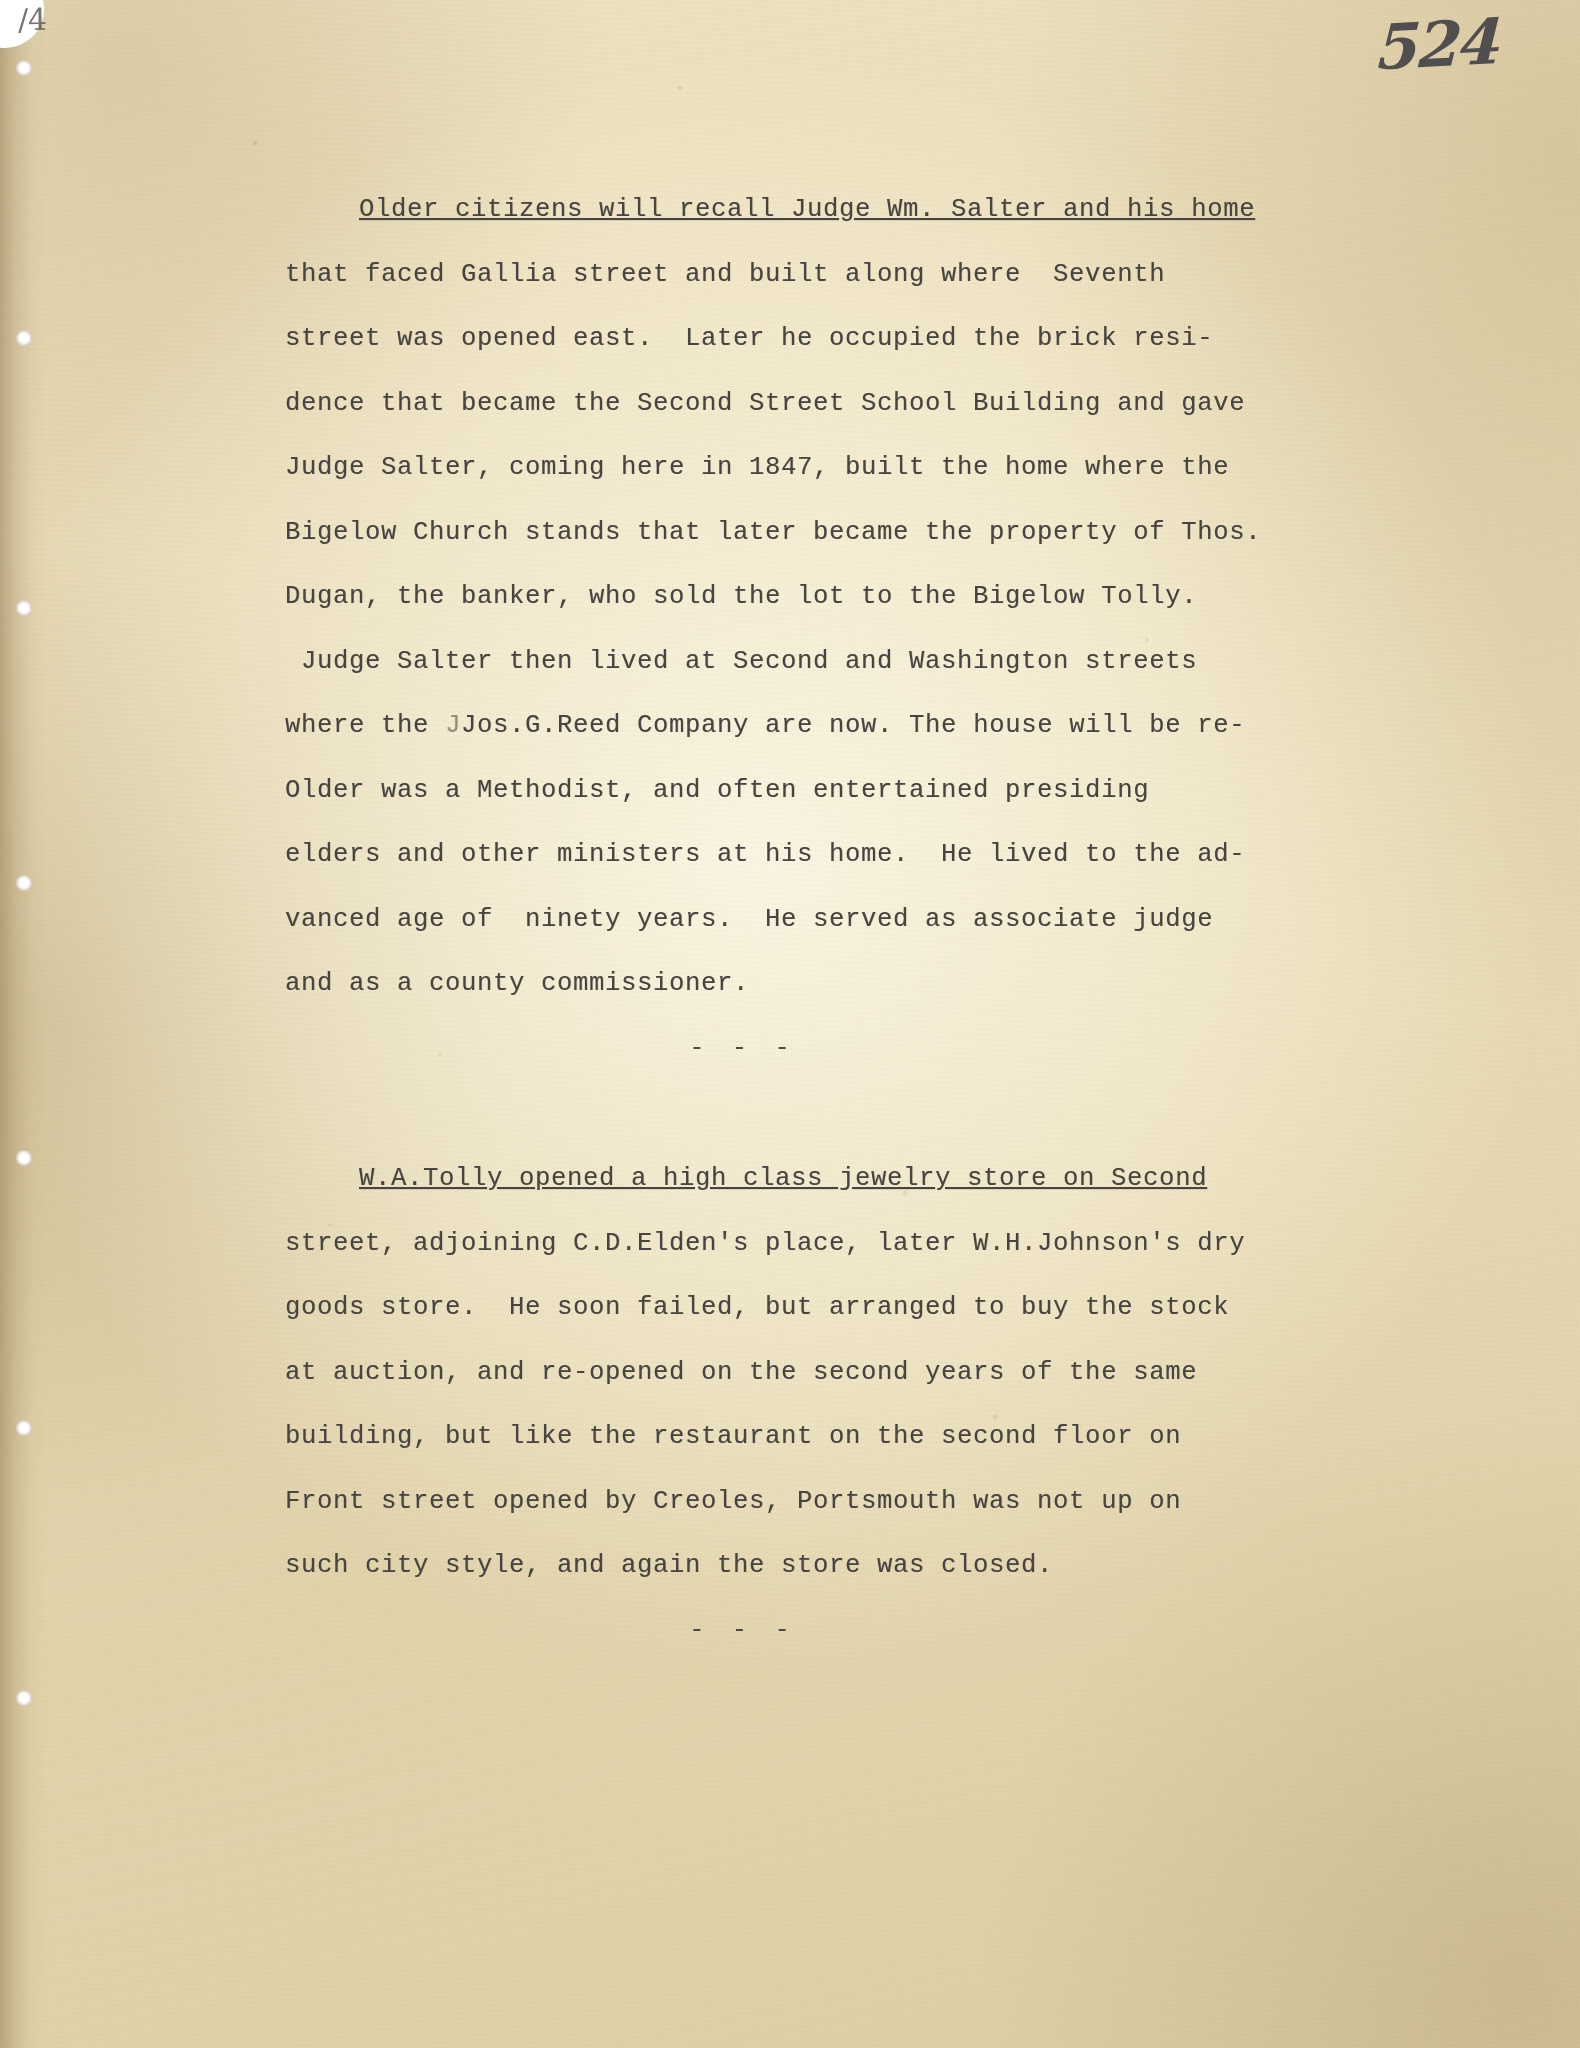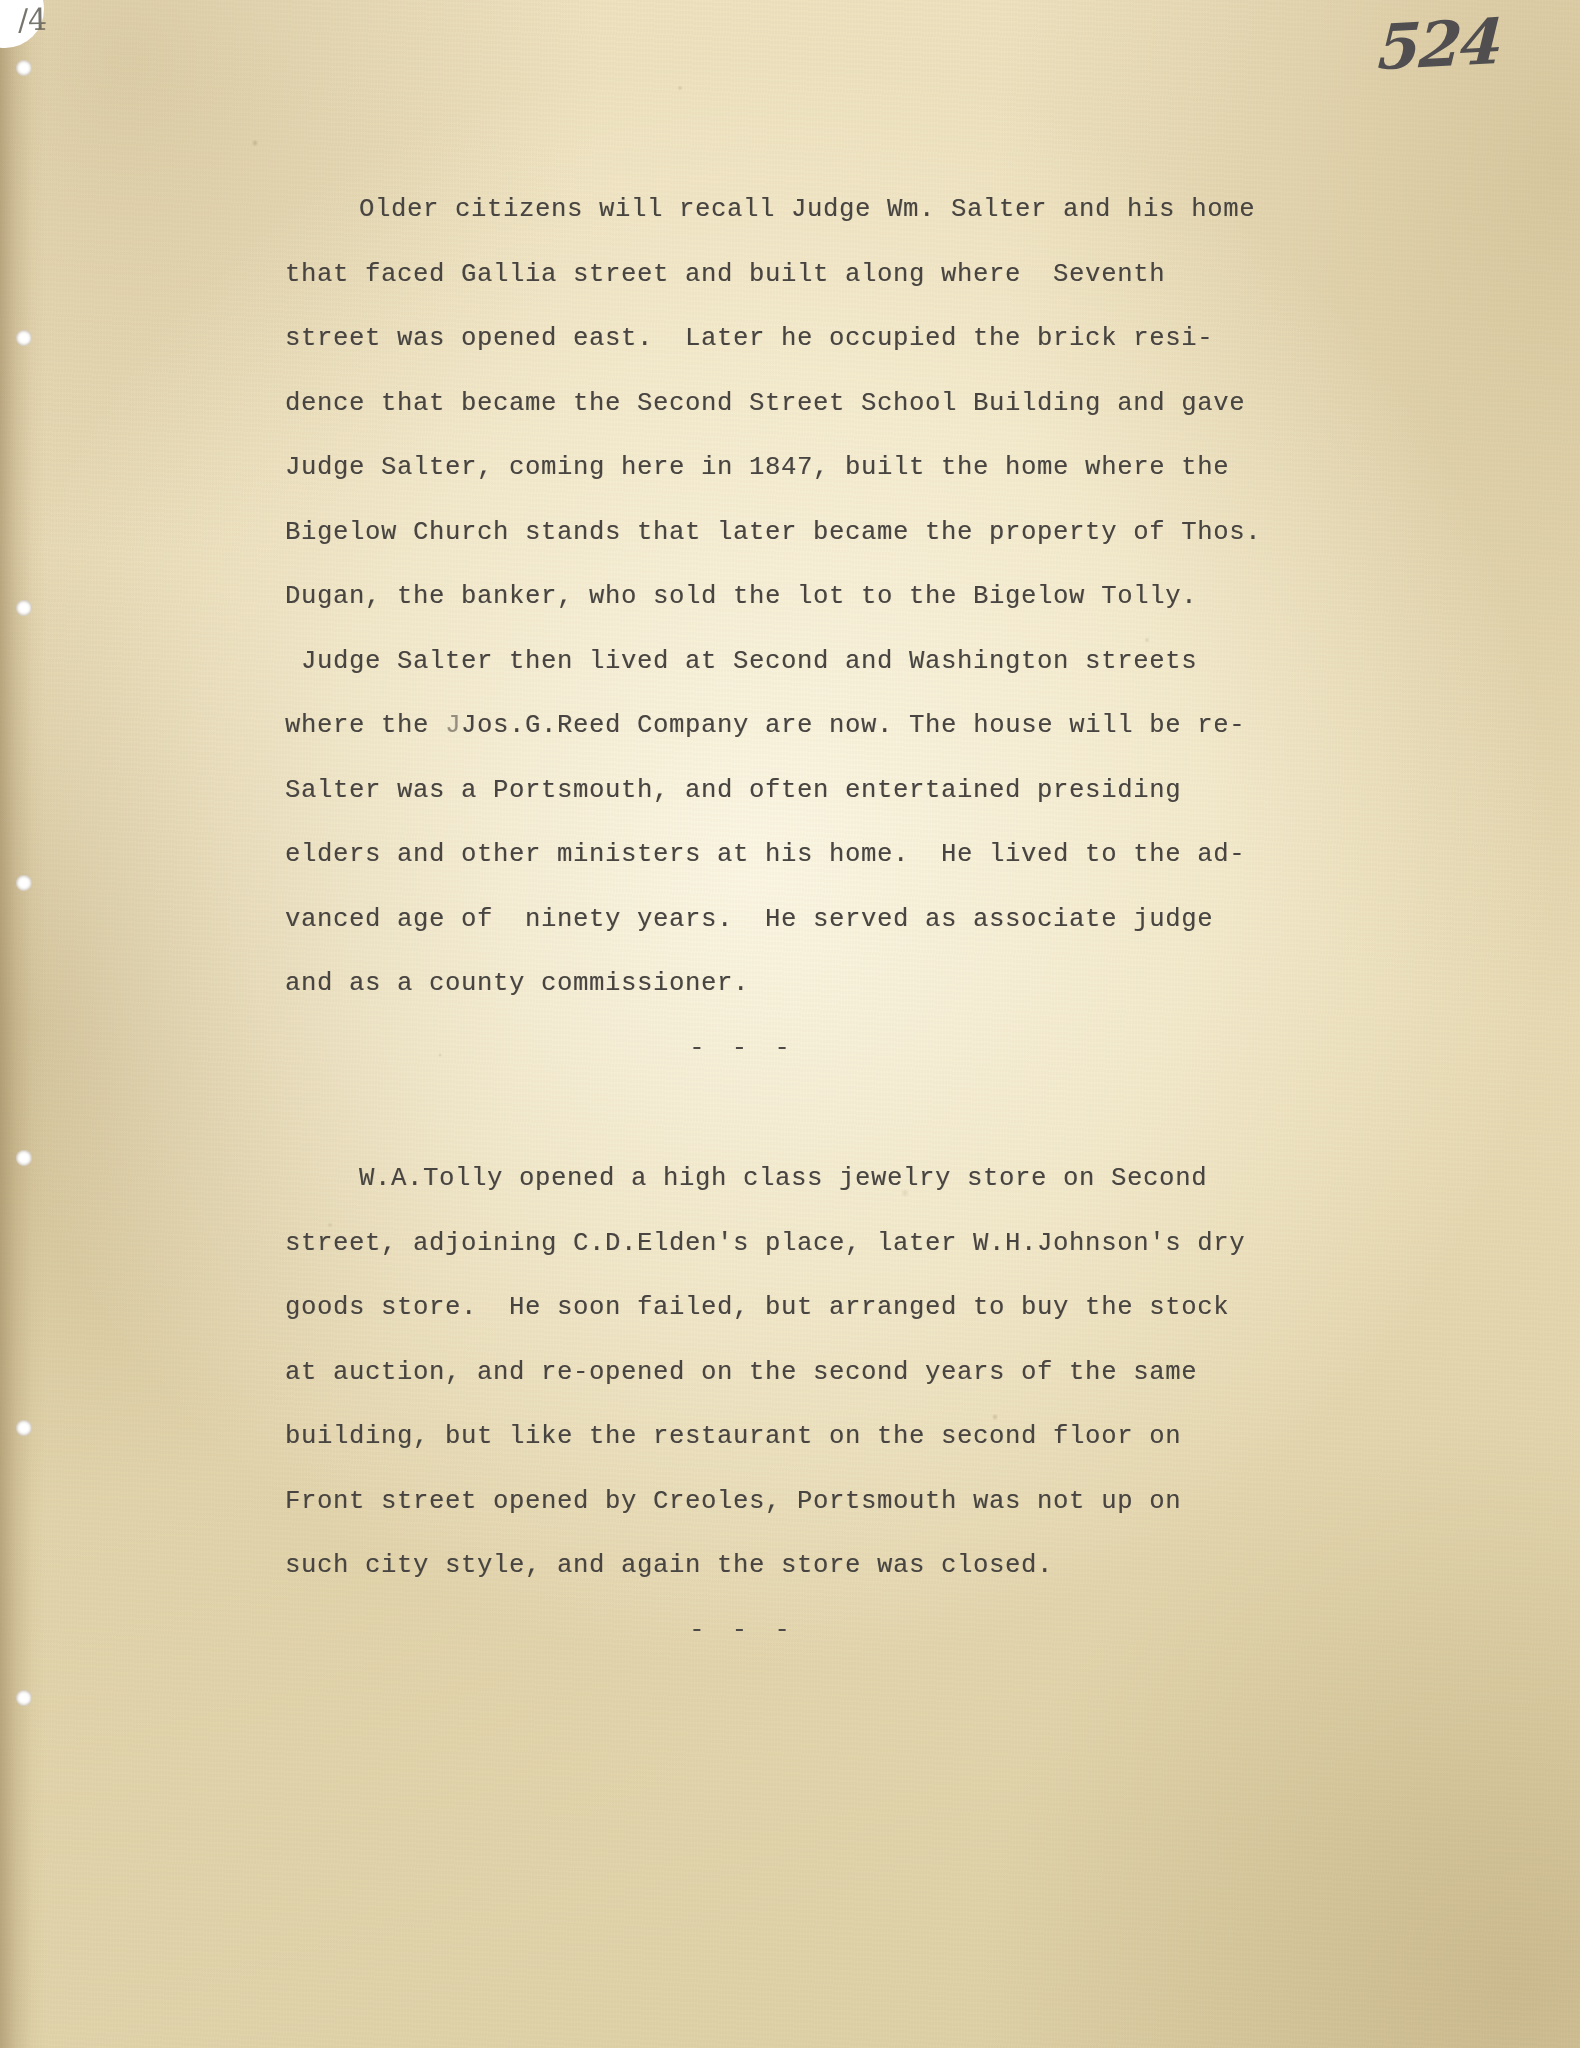--- a/index.html
+++ b/index.html
@@ -114,21 +114,21 @@
 
   .line {
     font-size: 25.5px;
     line-height: 64.5px;
     letter-spacing: 0.7px;
     white-space: pre;
     color: #474441;
     text-shadow: 0.4px 0.4px 0 rgba(90,84,72,0.38);
   }
 
-  .indent { padding-left: 74px; }
+  .indent { padding-left: 74px; text-decoration: underline; }
 
   .ghost {
     color: rgba(92,88,80,0.38);
   }
 
   .sep {
     font-size: 25.5px;
     line-height: 64.5px;
     letter-spacing: 6px;
     color: #4c4946;
@@ -167,21 +167,21 @@
       <div class="line">street was opened east.  Later he occupied the brick resi-</div>
       <div class="line">dence that became the Second Street School Building and gave</div>
       <div class="line">Judge Salter, coming here in 1847, built the home where the</div>
       <div class="line">Bigelow Church stands that later became the property of Thos.</div>
       <div class="line">Dugan, the banker, who sold the lot to the Bigelow Tolly.</div>
     </div>
 
     <div class="para">
       <div class="line"> Judge Salter then lived at Second and Washington streets</div>
       <div class="line"><span>where the <span class="ghost">J</span>Jos.G.Reed Company are now. The house will be re-</span></div>
-      <div class="line">Salter was a Portsmouth, and often entertained presiding</div>
+      <div class="line">Older was a Methodist, and often entertained presiding</div>
       <div class="line">elders and other ministers at his home.  He lived to the ad-</div>
       <div class="line">vanced age of  ninety years.  He served as associate judge</div>
       <div class="line">and as a county commissioner.</div>
     </div>
 
     <div class="sep">- - -</div>
 
     <div class="gap-med"></div>
 
     <div class="para">

